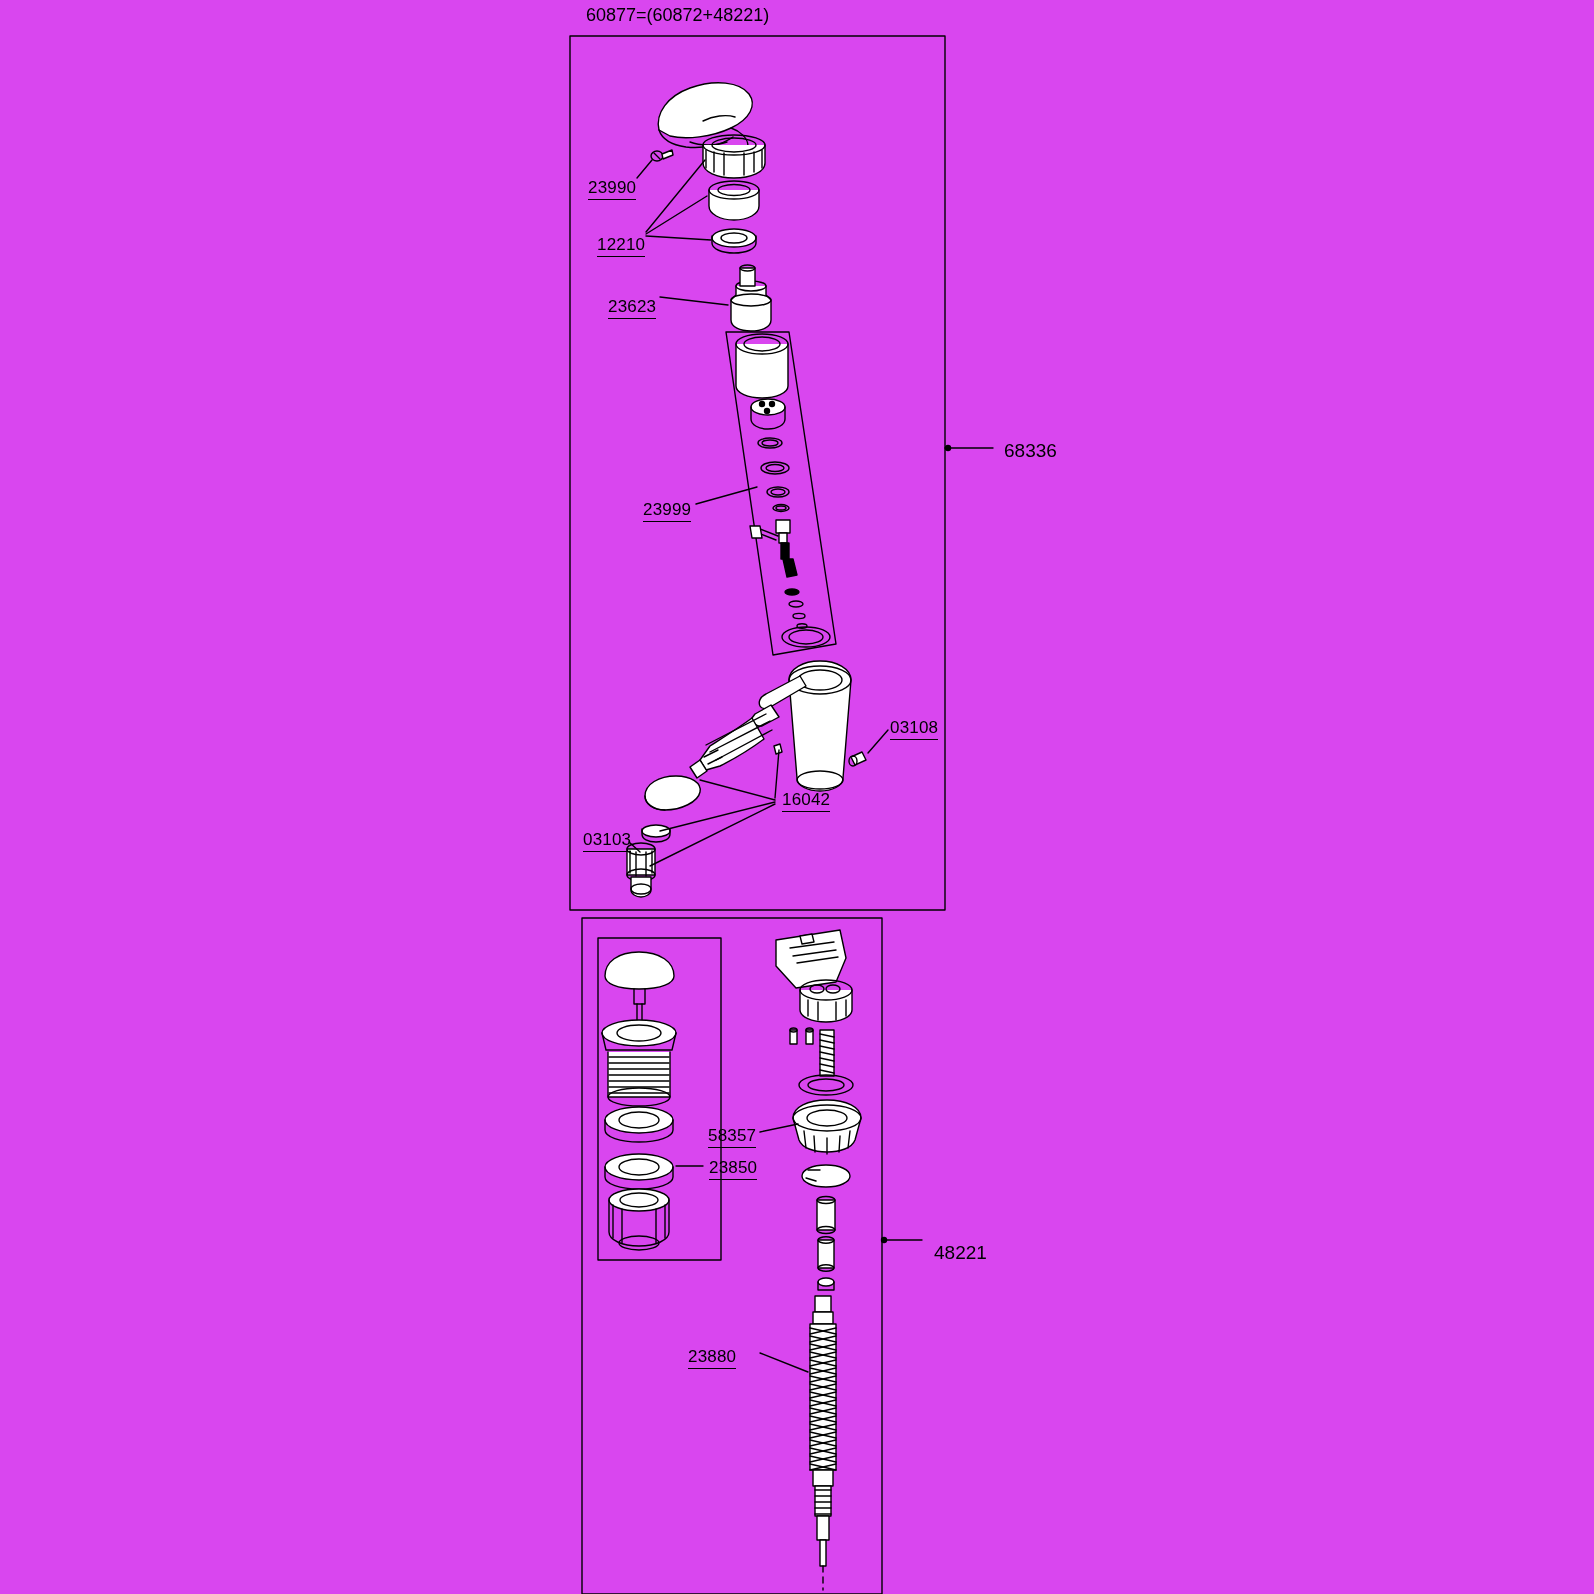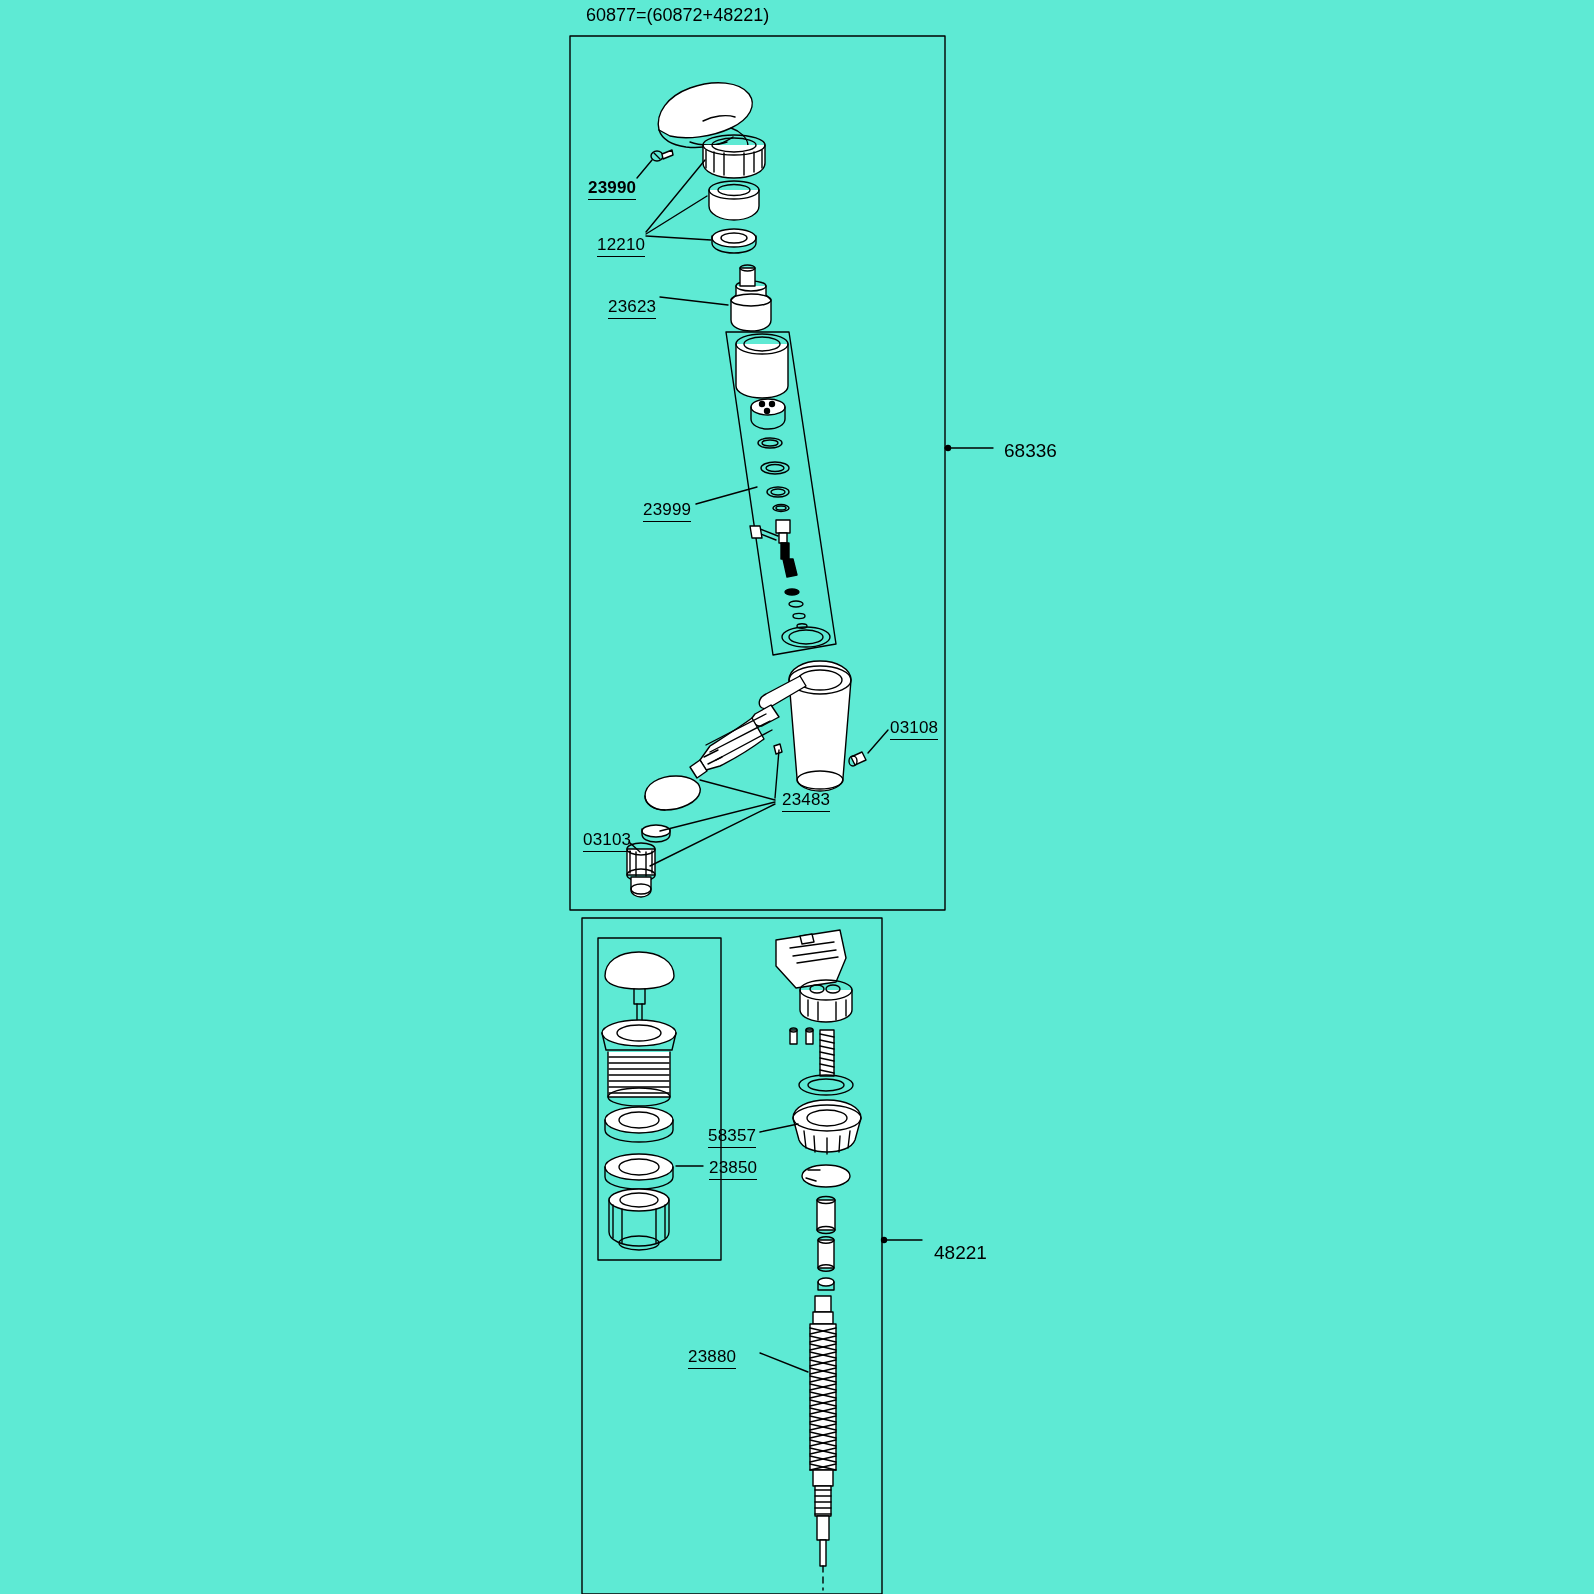--- a/index.html
+++ b/index.html
@@ -7,21 +7,21 @@
     padding: 0;
     background: #ffffff;
   }
   body {
     font-family: "Liberation Sans", sans-serif;
   }
   #page {
     position: relative;
     width: 1594px;
     height: 1594px;
-    background: #5eead4;
+    background: #d946ef;
     overflow: hidden;
     text-align: center;
   }
   .diagram-svg {
     position: absolute;
     left: 0;
     top: 0;
     width: 1594px;
     height: 1594px;
   }
@@ -353,26 +353,26 @@
         <line x1="823" y1="1566" x2="823" y2="1590" stroke-dasharray="6 5"></line>
       </g>
 
       <line x1="760" y1="1353" x2="808" y2="1372"></line>
 
     </g>
   </svg>
 
   <div class="title-label" style="left:586px; top:5px;">60877=(60872+48221)</div>
 
-  <div class="label underlined" style="left:588px; top:178px;font-weight:bold;">23990</div>
+  <div class="label underlined" style="left:588px; top:178px;">23990</div>
   <div class="label underlined" style="left:597px; top:235px;">12210</div>
   <div class="label underlined" style="left:608px; top:297px;">23623</div>
   <div class="label underlined" style="left:643px; top:500px;">23999</div>
   <div class="label underlined" style="left:890px; top:718px;">03108</div>
-  <div class="label underlined" style="left:782px; top:790px;">23483</div>
+  <div class="label underlined" style="left:782px; top:790px;">16042</div>
   <div class="label underlined" style="left:583px; top:830px;">03103</div>
   <div class="label underlined" style="left:708px; top:1126px;">58357</div>
   <div class="label underlined" style="left:709px; top:1158px;">23850</div>
   <div class="label underlined" style="left:688px; top:1347px;">23880</div>
 
   <div class="group-label" style="left:1004px; top:440px;">68336</div>
   <div class="group-label" style="left:934px; top:1242px;">48221</div>
 
 </div>
 

